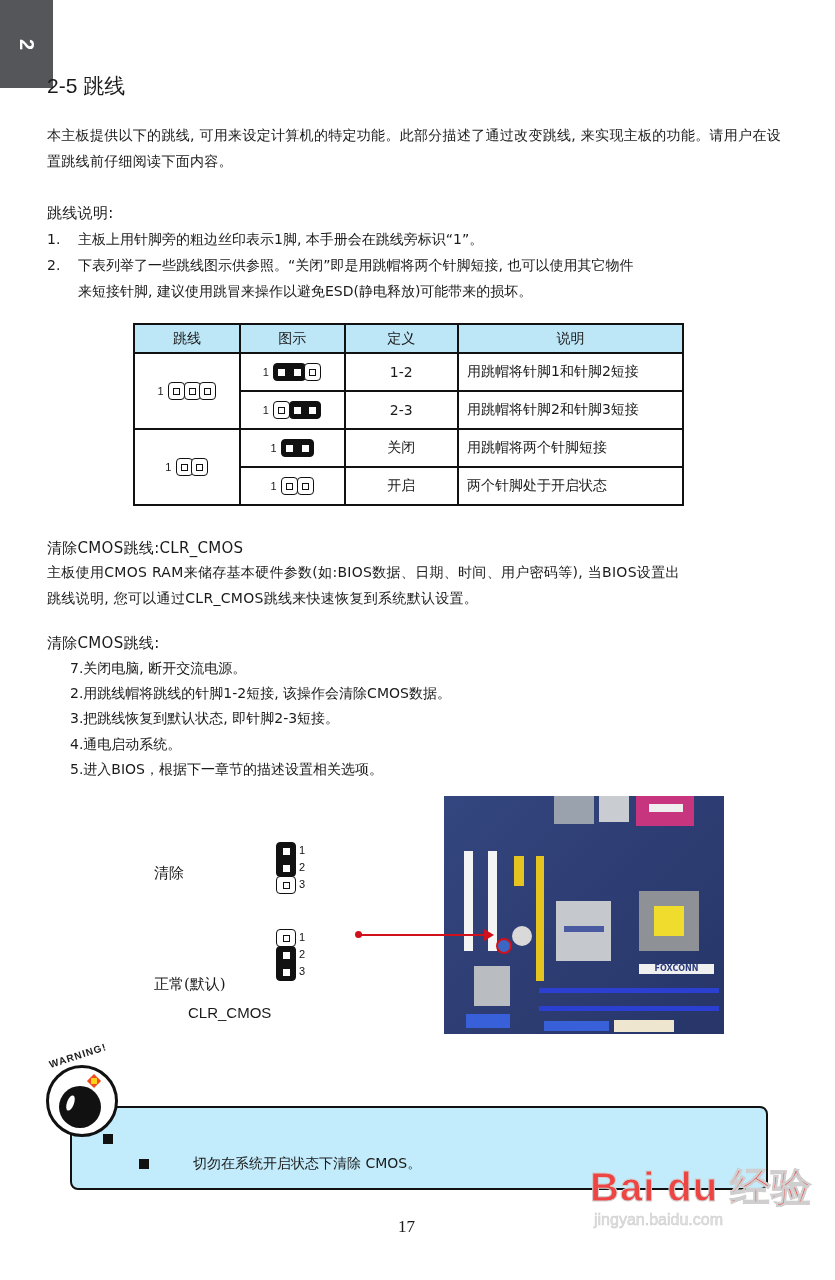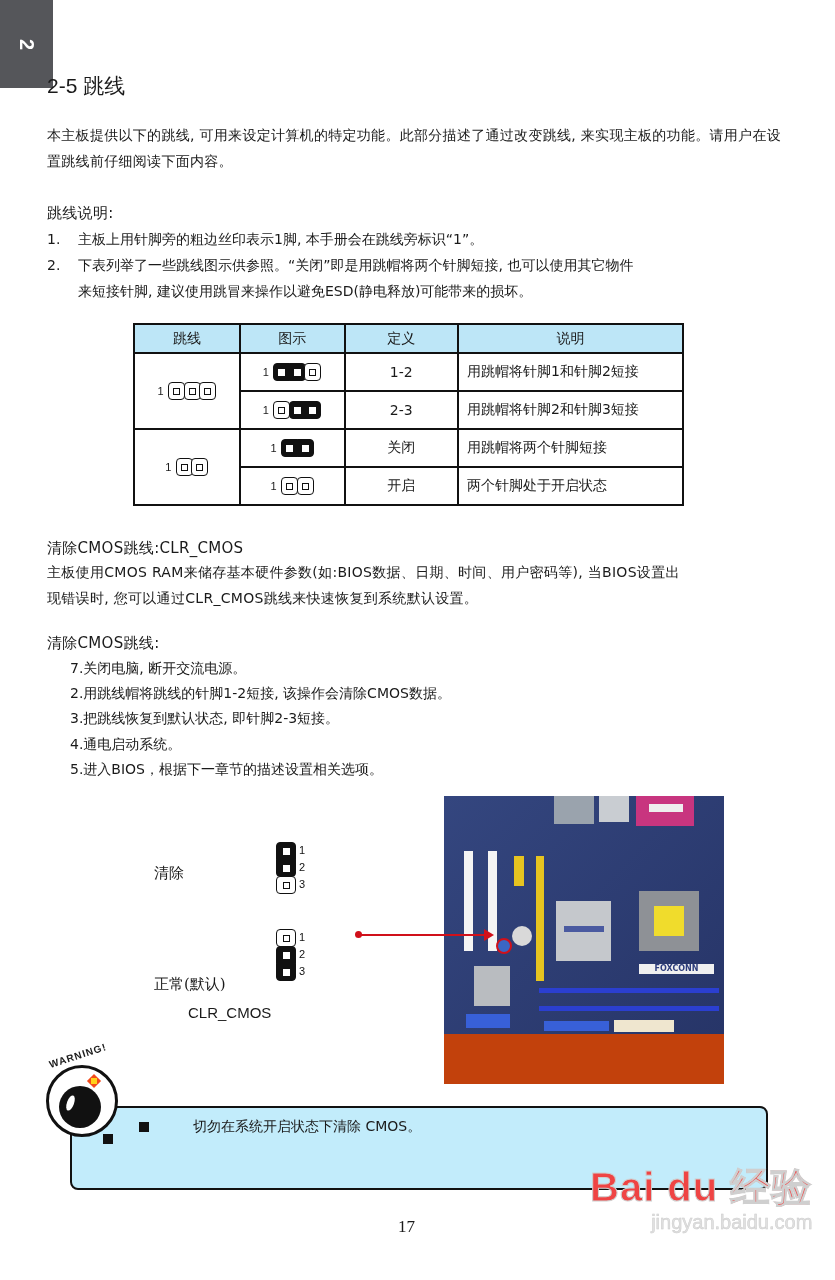--- a/index.html
+++ b/index.html
@@ -52,35 +52,35 @@
   .vpin.on.bot { border-radius: 0 0 4px 4px; }
   .vpin .n { position: absolute; left: 22px; top: 1px; font-size: 11px; font-family: "Liberation Sans", sans-serif; color: #111; }
   .diag-label { position: absolute; font-size: 15px; font-family: "DejaVu Serif", serif; }
   .clr-label { position: absolute; left: 188px; top: 1004px; font-size: 15px; font-family: "Liberation Sans", sans-serif; }
 
   .arrow-line { position: absolute; left: 358px; top: 934px; width: 130px; height: 2px; background: #d0101a; }
   .arrow-dot { position: absolute; left: 355px; top: 931px; width: 7px; height: 7px; border-radius: 50%; background: #d0101a; }
   .arrow-head { position: absolute; left: 484px; top: 929px; width: 0; height: 0;
     border-top: 6px solid transparent; border-bottom: 6px solid transparent; border-left: 10px solid #d0101a; }
 
-  .board { position: absolute; left: 444px; top: 796px; width: 280px; height: 288px; background: #c2410c; overflow: hidden; }
+  .board { position: absolute; left: 444px; top: 796px; width: 280px; height: 238px; background: #c2410c; overflow: hidden; }
   .board div { position: absolute; }
 
   .warn-box { position: absolute; left: 70px; top: 1106px; width: 698px; height: 84px; background: #c2ecfb;
     border: 2px solid #111; border-radius: 8px; }
   .warn-item { position: absolute; left: 103px; font-size: 14px; white-space: nowrap; }
   .warn-item .bullet { display: inline-block; width: 10px; height: 10px; background: #111; margin-right: 44px; vertical-align: middle; }
   .bomb-circle { position: absolute; left: 46px; top: 1065px; width: 72px; height: 72px; border: 3px solid #111; border-radius: 50%; background: #fff; }
   .warning-text { position: absolute; left: 48px; top: 1050px; font-size: 10px; font-weight: bold; font-family: "Liberation Sans", sans-serif; transform: rotate(-18deg); letter-spacing: 1px; }
 
   .page-num { position: absolute; left: 398px; top: 1217px; font-size: 17px; font-family: Liberation Serif, serif; }
 
   .watermark { position: absolute; left: 590px; top: 1160px; color: #e6e6e6; font-family: "Liberation Sans", sans-serif; }
   .wm-main { font-size: 40px; font-weight: bold; letter-spacing: 1px; -webkit-text-stroke: 1px #cfcfcf; color: #ef4444; }
-  .wm-sub { font-size: 20px; color: #e0e0e0; -webkit-text-stroke: 0.5px #cccccc; margin-top: -4px; margin-left: 4px; text-align: right; }
+  .wm-sub { font-size: 16px; color: #e0e0e0; -webkit-text-stroke: 0.5px #cccccc; margin-top: -4px; margin-left: 4px; }
 </style>
 </head>
 <body>
 
 <div class="abs title">2-5 跳线</div>
 
 <div class="side-tab">
   <span>2</span>
 </div>
 
@@ -180,21 +180,21 @@
         </span>
       </td>
       <td>开启</td>
       <td class="desc">两个针脚处于开启状态</td>
     </tr>
   </tbody>
 </table>
 
 <div class="abs para subhead cmos-head">清除CMOS跳线:CLR_CMOS</div>
 <div class="abs para" style="top:559px; white-space:nowrap;">主板使用CMOS RAM来储存基本硬件参数(如:BIOS数据、日期、时间、用户密码等), 当BIOS设置出</div>
-<div class="abs para" style="top:585px; white-space:nowrap;">现错误时, 您可以通过CLR_CMOS跳线来快速恢复到系统默认设置。</div>
+<div class="abs para" style="top:585px; white-space:nowrap;">跳线说明, 您可以通过CLR_CMOS跳线来快速恢复到系统默认设置。</div>
 
 <div class="abs para subhead steps-head">清除CMOS跳线:</div>
 <div class="step" style="top:655px;">7.关闭电脑, 断开交流电源。</div>
 <div class="step" style="top:680px;">2.用跳线帽将跳线的针脚1-2短接, 该操作会清除CMOS数据。</div>
 <div class="step" style="top:705px;">3.把跳线恢复到默认状态, 即针脚2-3短接。</div>
 <div class="step" style="top:731px;">4.通电启动系统。</div>
 <div class="step" style="top:756px;">5.进入BIOS，根据下一章节的描述设置相关选项。</div>
 
 <div class="diag-label" style="left:154px; top:864px;">清除</div>
 <div class="vjumper" style="top:843px;">
@@ -255,21 +255,21 @@
 <div class="bomb-circle">
   <div style="position:absolute;left:10px;top:18px;width:42px;height:42px;border-radius:50%;background:#111;"></div>
   <div style="position:absolute;left:18px;top:27px;width:7px;height:16px;border-radius:50%;background:#fff;transform:rotate(20deg);"></div>
   <div style="position:absolute;left:40px;top:8px;width:10px;height:10px;background:#f24a1a;transform:rotate(45deg);"></div>
   <div style="position:absolute;left:42px;top:10px;width:6px;height:6px;background:#ffd21a;"></div>
 </div>
 <div class="warning-text">WARNING!</div>
 <div class="warn-item" style="top:1130px;">
   <span class="bullet"></span>
 </div>
-<div class="warn-item" style="top:1118px;padding-left:36px;">
+<div class="warn-item" style="top:1155px;padding-left:36px;">
   <span class="bullet"></span><span>切勿在系统开启状态下清除 CMOS。</span>
 </div>
 
 <div class="page-num">17</div>
 
 <div class="watermark">
   <div class="wm-main">Bai du 经验</div>
   <div class="wm-sub">jingyan.baidu.com</div>
 </div>
 

